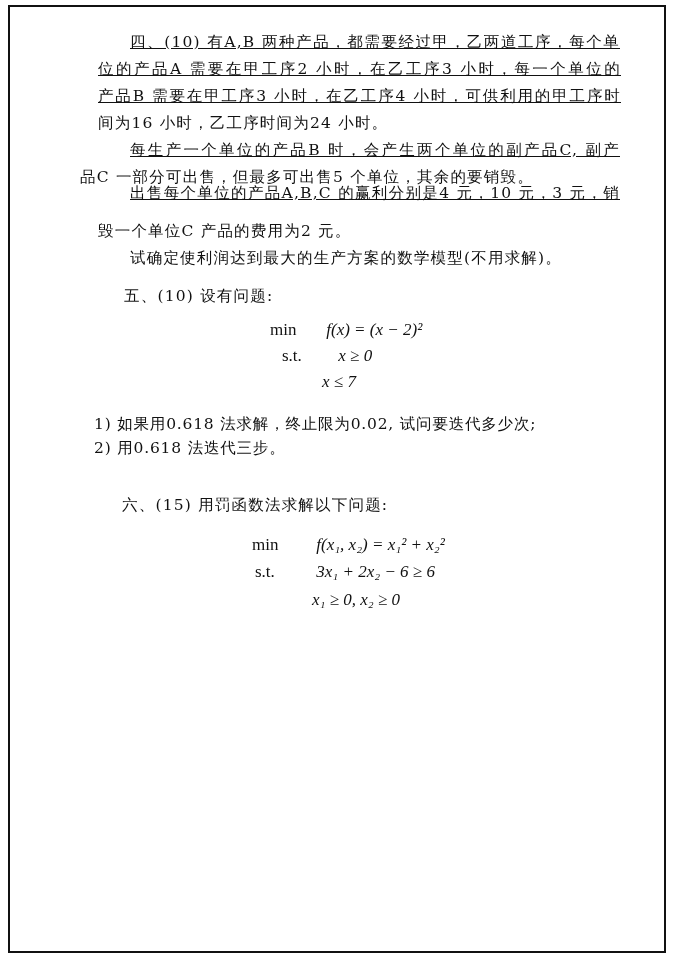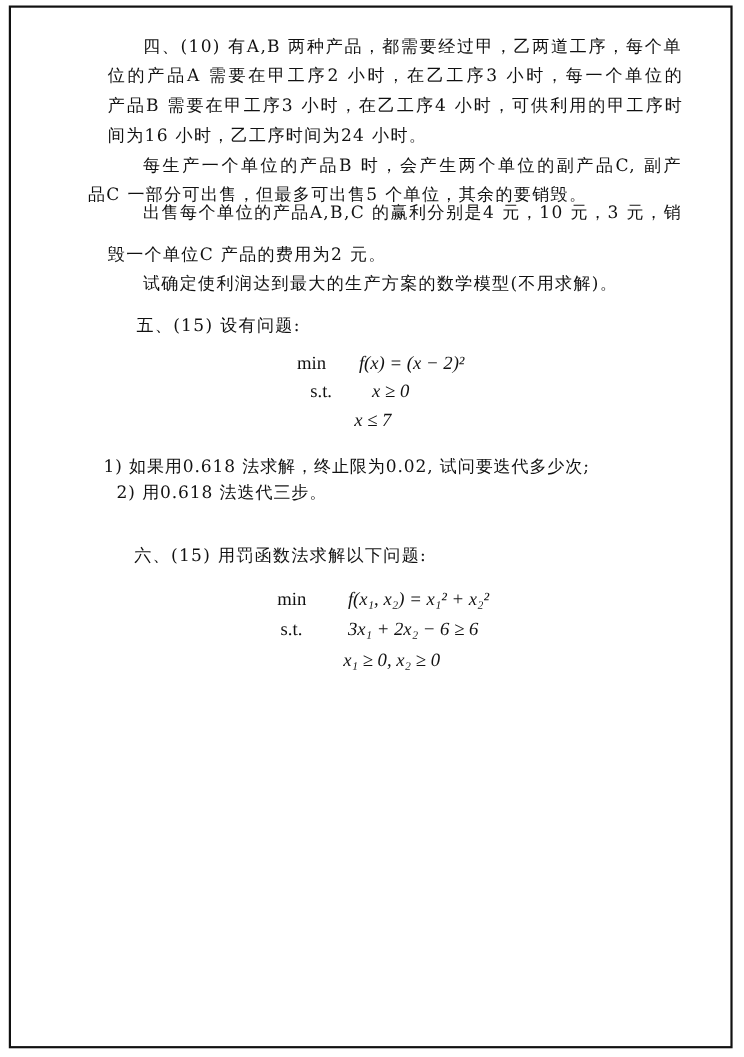--- a/index.html
+++ b/index.html
@@ -1,21 +1,21 @@
 <!DOCTYPE html>
 <html><head>
 <meta charset="utf-8">
 <style>
   html, body { margin: 0; padding: 0; background: #ffffff; }
   body { width: 676px; height: 961px; position: relative; overflow: hidden;
          font-family: "DejaVu Serif", "Liberation Serif", serif; color: #111; }
   .frame { position: absolute; left: 8px; top: 5px; width: 658px; height: 948px;
            border: 2px solid #111; box-sizing: border-box; }
   .line { position: absolute; font-size: 15.5px; white-space: nowrap; letter-spacing: 1.2px; }
-  .justify { width: 523px; text-align: justify; text-align-last: justify; }
+  .justify { width: 523px; text-align: justify; text-align-last: justify; text-decoration: underline; }
   .math { position: absolute; font-family: "Liberation Serif", "DejaVu Serif", serif;
           font-size: 17px; white-space: nowrap; }
   .math .lbl { display: inline-block; }
   .math i { font-style: italic; margin-top: 16px; }
 </style>
 </head>
 <body>
 
 <div class="frame"></div>
 
@@ -25,34 +25,34 @@
   <div class="line justify" style="left:98px; top:86px;">产品B 需要在甲工序3 小时，在乙工序4 小时，可供利用的甲工序时</div>
   <div class="line" style="left:98px; top:113px;">间为16 小时，乙工序时间为24 小时。</div>
   <div class="line justify" style="left:130px; top:140px; width:490px;">每生产一个单位的产品B 时，会产生两个单位的副产品C, 副产</div>
   <div class="line" style="left:80px; top:167px;">品C 一部分可出售，但最多可出售5 个单位，其余的要销毁。</div>
   <div class="line justify" style="left:130px; top:183px; width:490px;">出售每个单位的产品A,B,C 的赢利分别是4 元，10 元，3 元，销</div>
   <div class="line" style="left:98px; top:221px;">毁一个单位C 产品的费用为2 元。</div>
   <div class="line" style="left:130px; top:248px;">试确定使利润达到最大的生产方案的数学模型(不用求解)。</div>
 </div>
 
 <div>
-  <div class="line" style="left:124px; top:286px;">五、(15) 设有问题:</div>
+  <div class="line" style="left:124px; top:286px;">五、(10) 设有问题:</div>
   <div class="math" style="left:270px; top:320px;">
     <span class="lbl" style="width:52px;">min</span>
     <i>f(x) = (x − 2)²</i>
   </div>
   <div class="math" style="left:282px; top:346px;">
     <span class="lbl" style="width:52px;">s.t.</span>
     <i>x ≥ 0</i>
   </div>
   <div class="math" style="left:322px; top:372px;">
     <i>x ≤ 7</i>
   </div>
   <div class="line" style="left:94px; top:414px; letter-spacing:0.8px;">1) 如果用0.618 法求解，终止限为0.02, 试问要迭代多少次;</div>
-  <div class="line" style="left:94px; top:438px; letter-spacing:0.8px;margin-left:12px;">2) 用0.618 法迭代三步。</div>
+  <div class="line" style="left:94px; top:438px; letter-spacing:0.8px;">2) 用0.618 法迭代三步。</div>
 </div>
 
 <div>
   <div class="line" style="left:122px; top:495px;">六、(15) 用罚函数法求解以下问题:</div>
   <div class="math" style="left:252px; top:535px;">
     <span class="lbl" style="width:60px;">min</span>
     <i>f(x₁, x₂) = x₁² + x₂²</i>
   </div>
   <div class="math" style="left:255px; top:562px;">
     <span class="lbl" style="width:57px;">s.t.</span>

